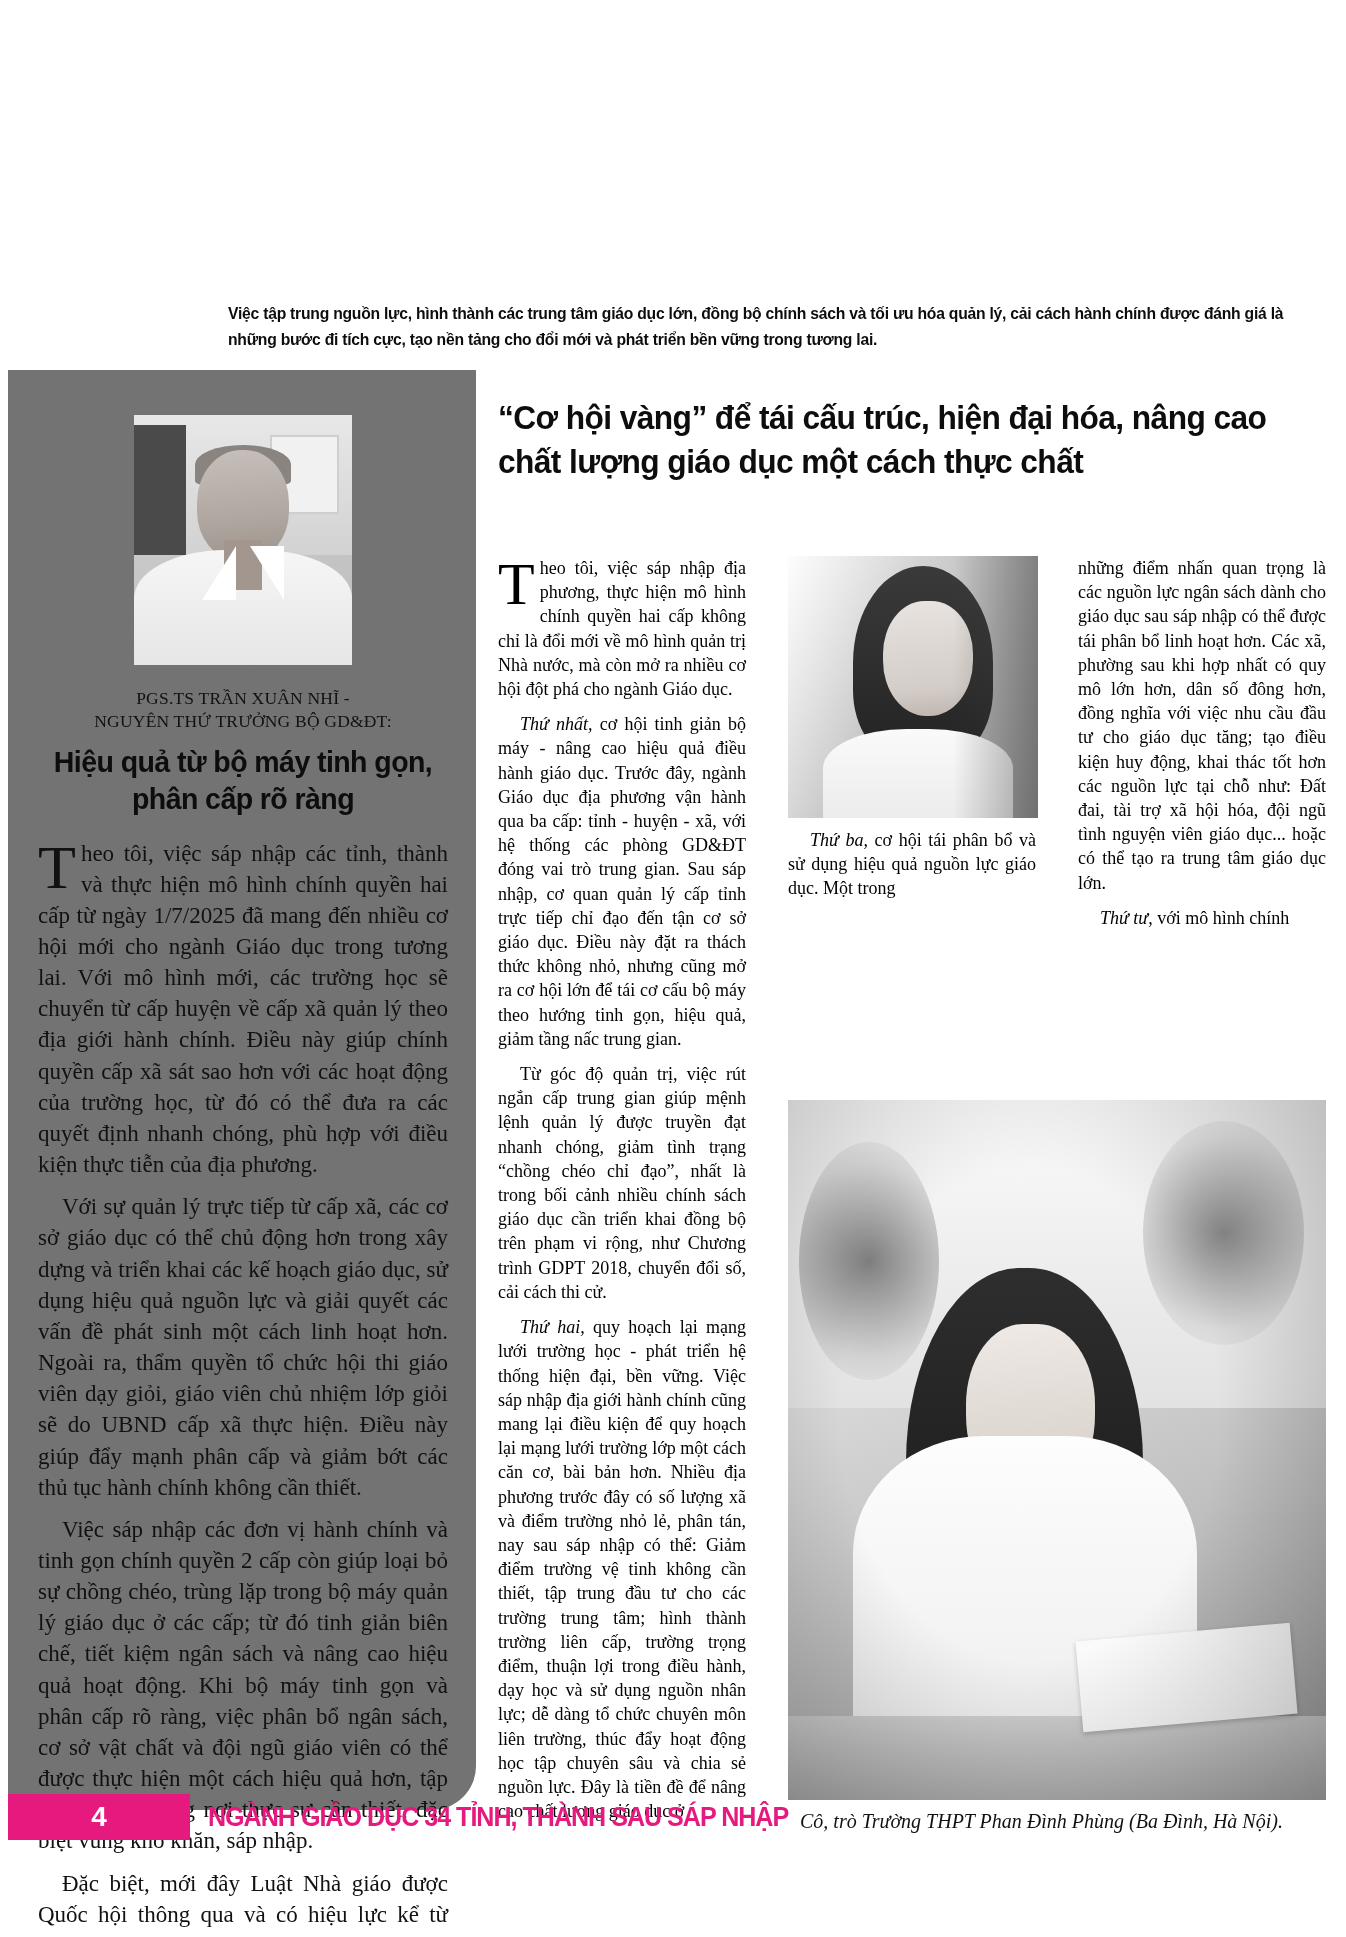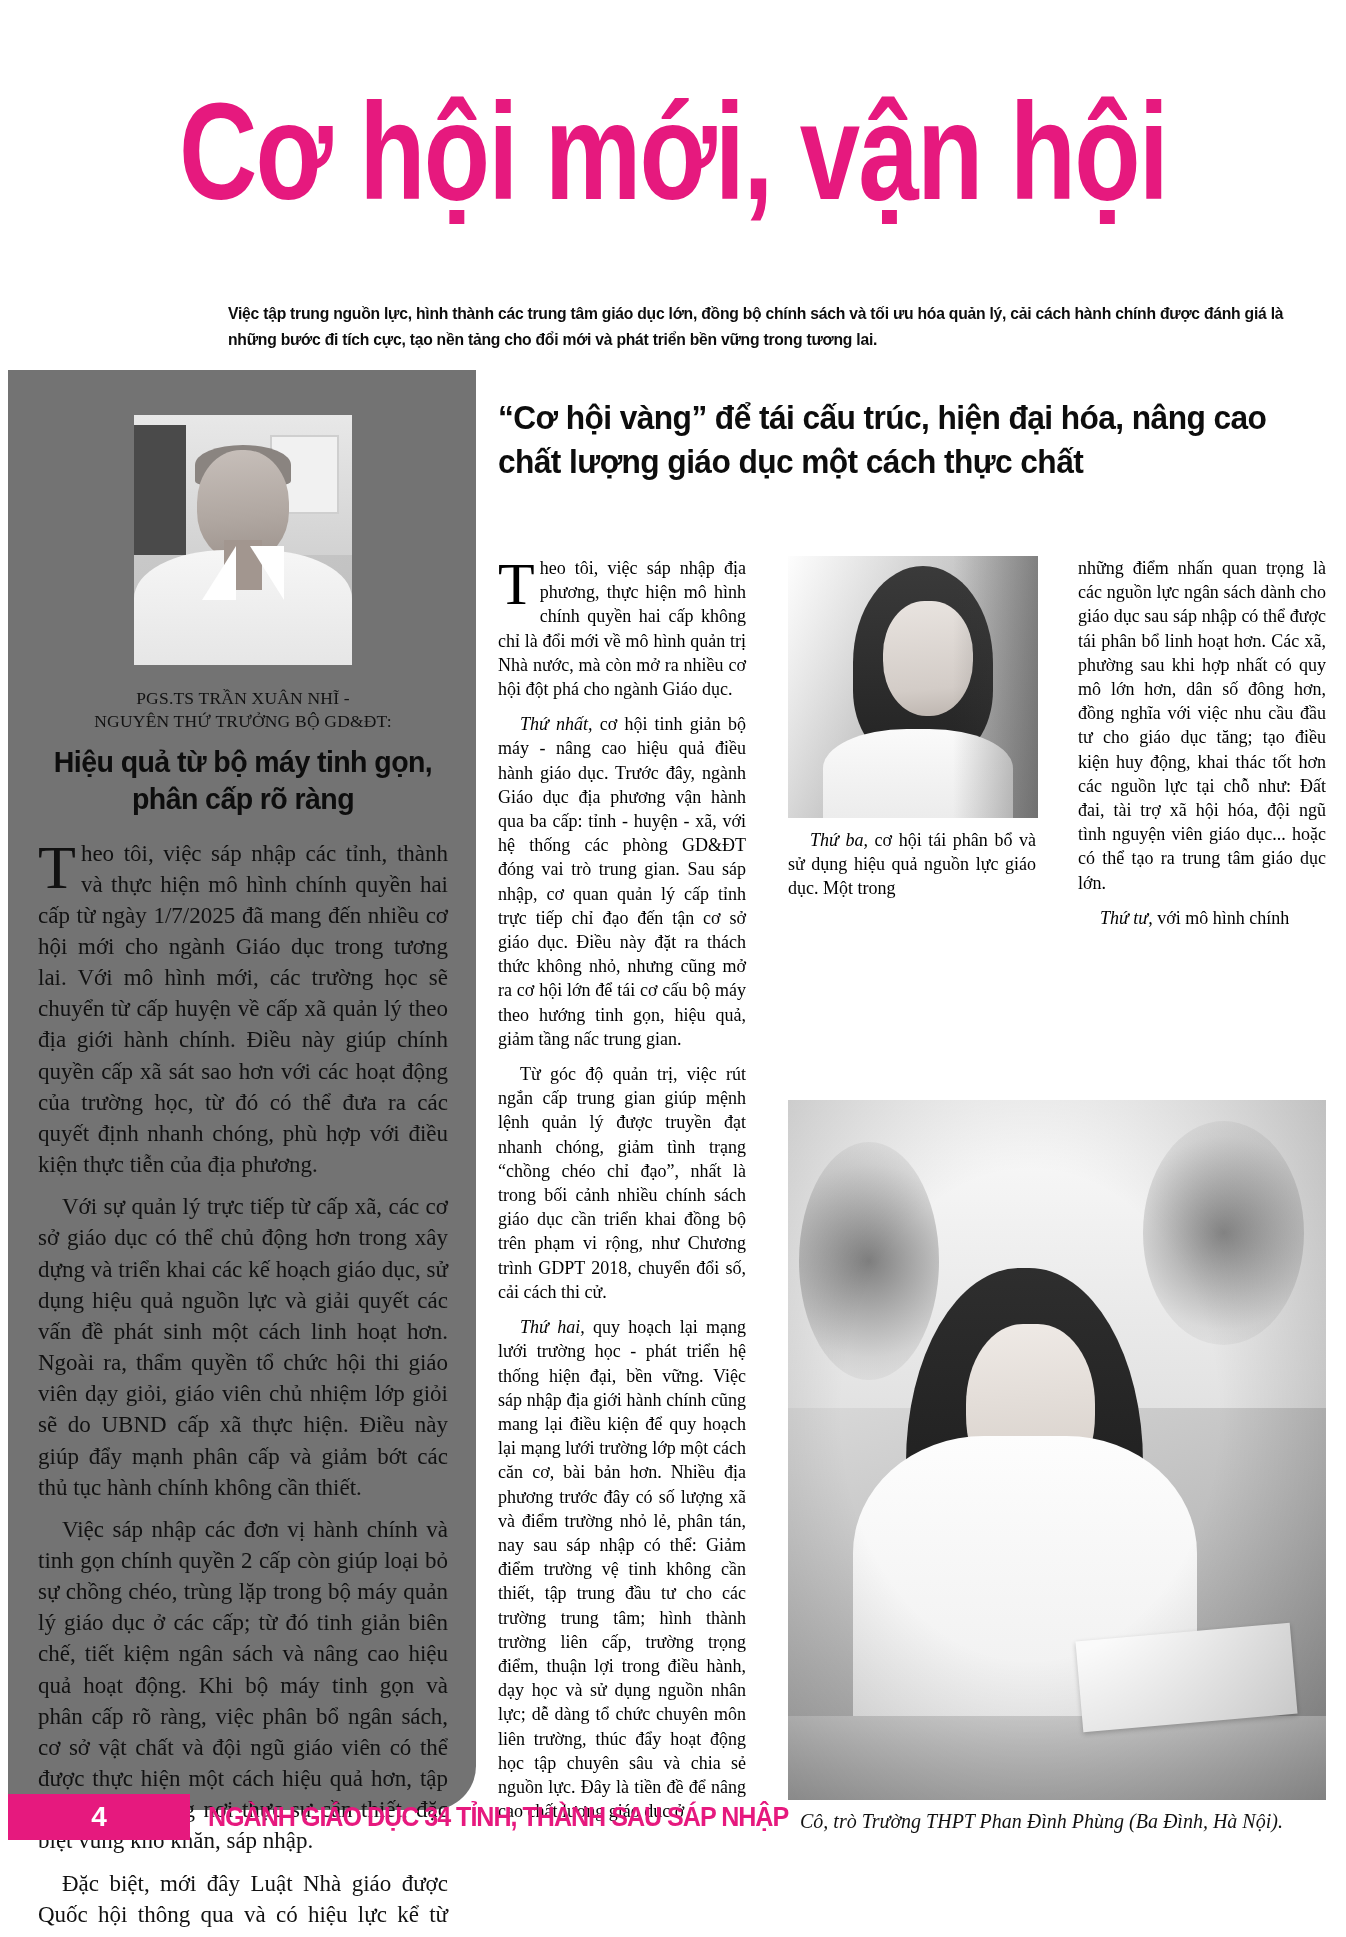--- a/index.html
+++ b/index.html
@@ -389,23 +389,20 @@
     transform: scaleX(0.93);
     transform-origin: left center;
     white-space: nowrap;
   }
 </style>
 </head>
 <body>
 
 <div class="page">
 
-  <div class="masthead">
-    <div class="masthead-title">Cơ hội mới, vận hội</div>
-  </div>
 
   <div class="deck">Việc tập trung nguồn lực, hình thành các trung tâm giáo dục lớn, đồng bộ chính sách và tối ưu hóa quản lý, cải cách hành chính được đánh giá là những bước đi tích cực, tạo nền tảng cho đổi mới và phát triển bền vững trong tương lai.</div>
 
   <div class="sidebar">
     <div class="sidebar-inner">
 
       <div class="portrait">
         <div class="bg-panel"></div>
         <div class="bg-dark"></div>
         <div class="bg-board"></div>

